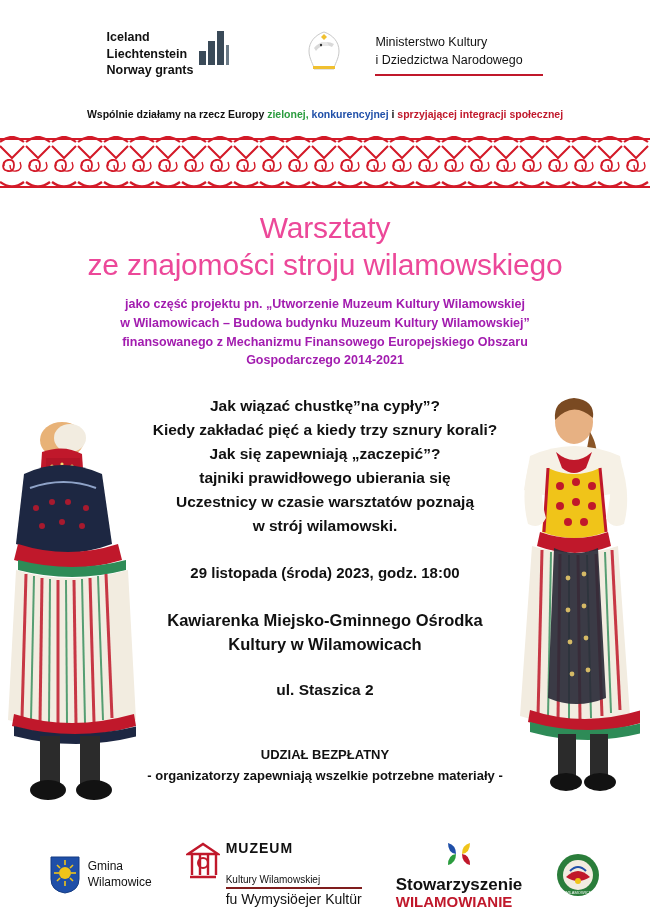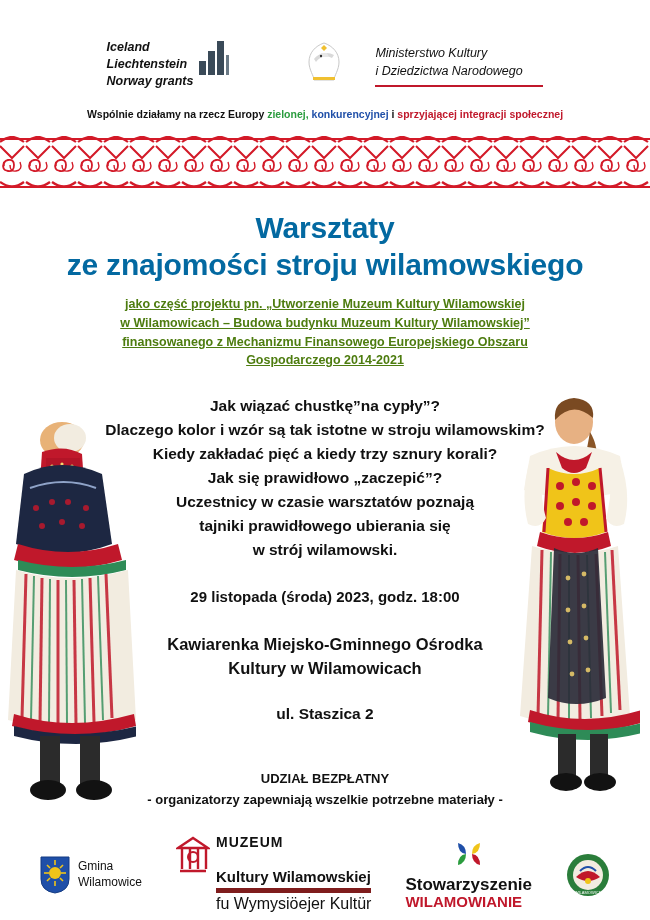--- a/index.html
+++ b/index.html
@@ -15,23 +15,22 @@
     font-family: "Liberation Sans", sans-serif;
     color: #1a1a1a;
   }
 
   
   .top-logos {
     position: absolute;
     top: 18px; left: 0; width: 650px; height: 72px;
     display: flex;
     justify-content: center;
-    align-items: flex-end;
+    align-items: center;
     gap: 72px;
-    font-style: italic;
   }
   .eea-logo {
     display: flex;
     align-items: flex-start;
     gap: 6px;
   }
   .eea-text {
     font-size: 12.5px;
     font-weight: bold;
     line-height: 1.35;
@@ -107,34 +106,33 @@
   .person.right { right: 10px; width: 130px; height: 430px; }
 
   
   .content {
     position: absolute;
     top: 200px; left: 0; width: 650px;
     text-align: center;
   }
   .title {
     font-size: 30px;
-    font-weight: bold;
+    font-weight: normal;
     line-height: 1.22;
     letter-spacing: -0.2px;
-    color: #0369a1;
+    color: #ec4899;
     margin: 10px 0 0;
   }
   .subtitle {
     margin: 12px auto 8px;
     width: 470px;
     font-size: 12.5px;
     font-weight: bold;
     line-height: 1.5;
-    color: #4d7c0f;
-    text-decoration: underline;
+    color: #a21caf;
   }
   .questions {
     margin: 24px auto 0;
     width: 470px;
     font-size: 15.5px;
     font-weight: bold;
     line-height: 1.55;
     color: #111;
   }
   .datetime {
@@ -185,25 +183,25 @@
   }
 
   .logo-muzeum { display: flex; align-items: flex-start; gap: 6px; }
   .muzeum-mark { width: 34px; height: 40px; }
   .muzeum-lines { text-align: left; }
   .muzeum-main {
     font-size: 14px; font-weight: bold; letter-spacing: 1px;
     color: #111; line-height: 1;
   }
   .muzeum-sub {
-    font-size: 15px; color: #111; line-height: 1.3; margin-top: 18px; font-weight: bold;
+    font-size: 10px; color: #111; line-height: 1.3; margin-top: 18px;
   }
   .muzeum-sub2 {
-    font-size: 16px; color: #111; line-height: 1.3;
-    border-top: 5px solid #7f1d1d; padding-top: 1px; margin-top: 1px;
+    font-size: 14px; color: #111; line-height: 1.3;
+    border-top: 2px solid #7f1d1d; padding-top: 1px; margin-top: 1px;
   }
 
   .logo-stow { display: flex; align-items: center; gap: 7px; flex-direction: column; }
   .stow-mark { width: 26px; height: 30px; position: relative; }
   .stow-text { text-align: left; }
   .stow-line1 { font-size: 17px; font-weight: bold; color: #111; line-height: 1.05; }
   .stow-line2 { font-size: 15px; font-weight: bold; color: #c0182b; line-height: 1.1; }
 
   .logo-round { width: 44px; height: 44px; }
 </style>
@@ -438,25 +436,24 @@
   </h1>
 
   <div class="subtitle">
     <div>jako część projektu pn. „Utworzenie Muzeum Kultury Wilamowskiej</div>
     <div>w Wilamowicach – Budowa budynku Muzeum Kultury Wilamowskiej”</div>
     <div>finansowanego z Mechanizmu Finansowego Europejskiego Obszaru Gospodarczego 2014-2021</div>
   </div>
 
   <div class="questions">
     <div>Jak wiązać chustkę”na cypły”?</div>
-    <div>Dlaczego kolor i wzór są tak istotne w stroju wilamowskim?</div>
     <div>Kiedy zakładać pięć a kiedy trzy sznury korali?</div>
-    <div>Jak się prawidłowo „zaczepić”?</div>
+    <div>Jak się zapewniają „zaczepić”?</div>
+    <div>tajniki prawidłowego ubierania się</div>
     <div>Uczestnicy w czasie warsztatów poznają</div>
-    <div>tajniki prawidłowego ubierania się</div>
     <div>w strój wilamowski.</div>
   </div>
 
   <div class="datetime">29 listopada (środa) 2023, godz. 18:00</div>
 
   <div class="venue">
     <div>Kawiarenka Miejsko-Gminnego Ośrodka</div>
     <div>Kultury w Wilamowicach</div>
   </div>
 

